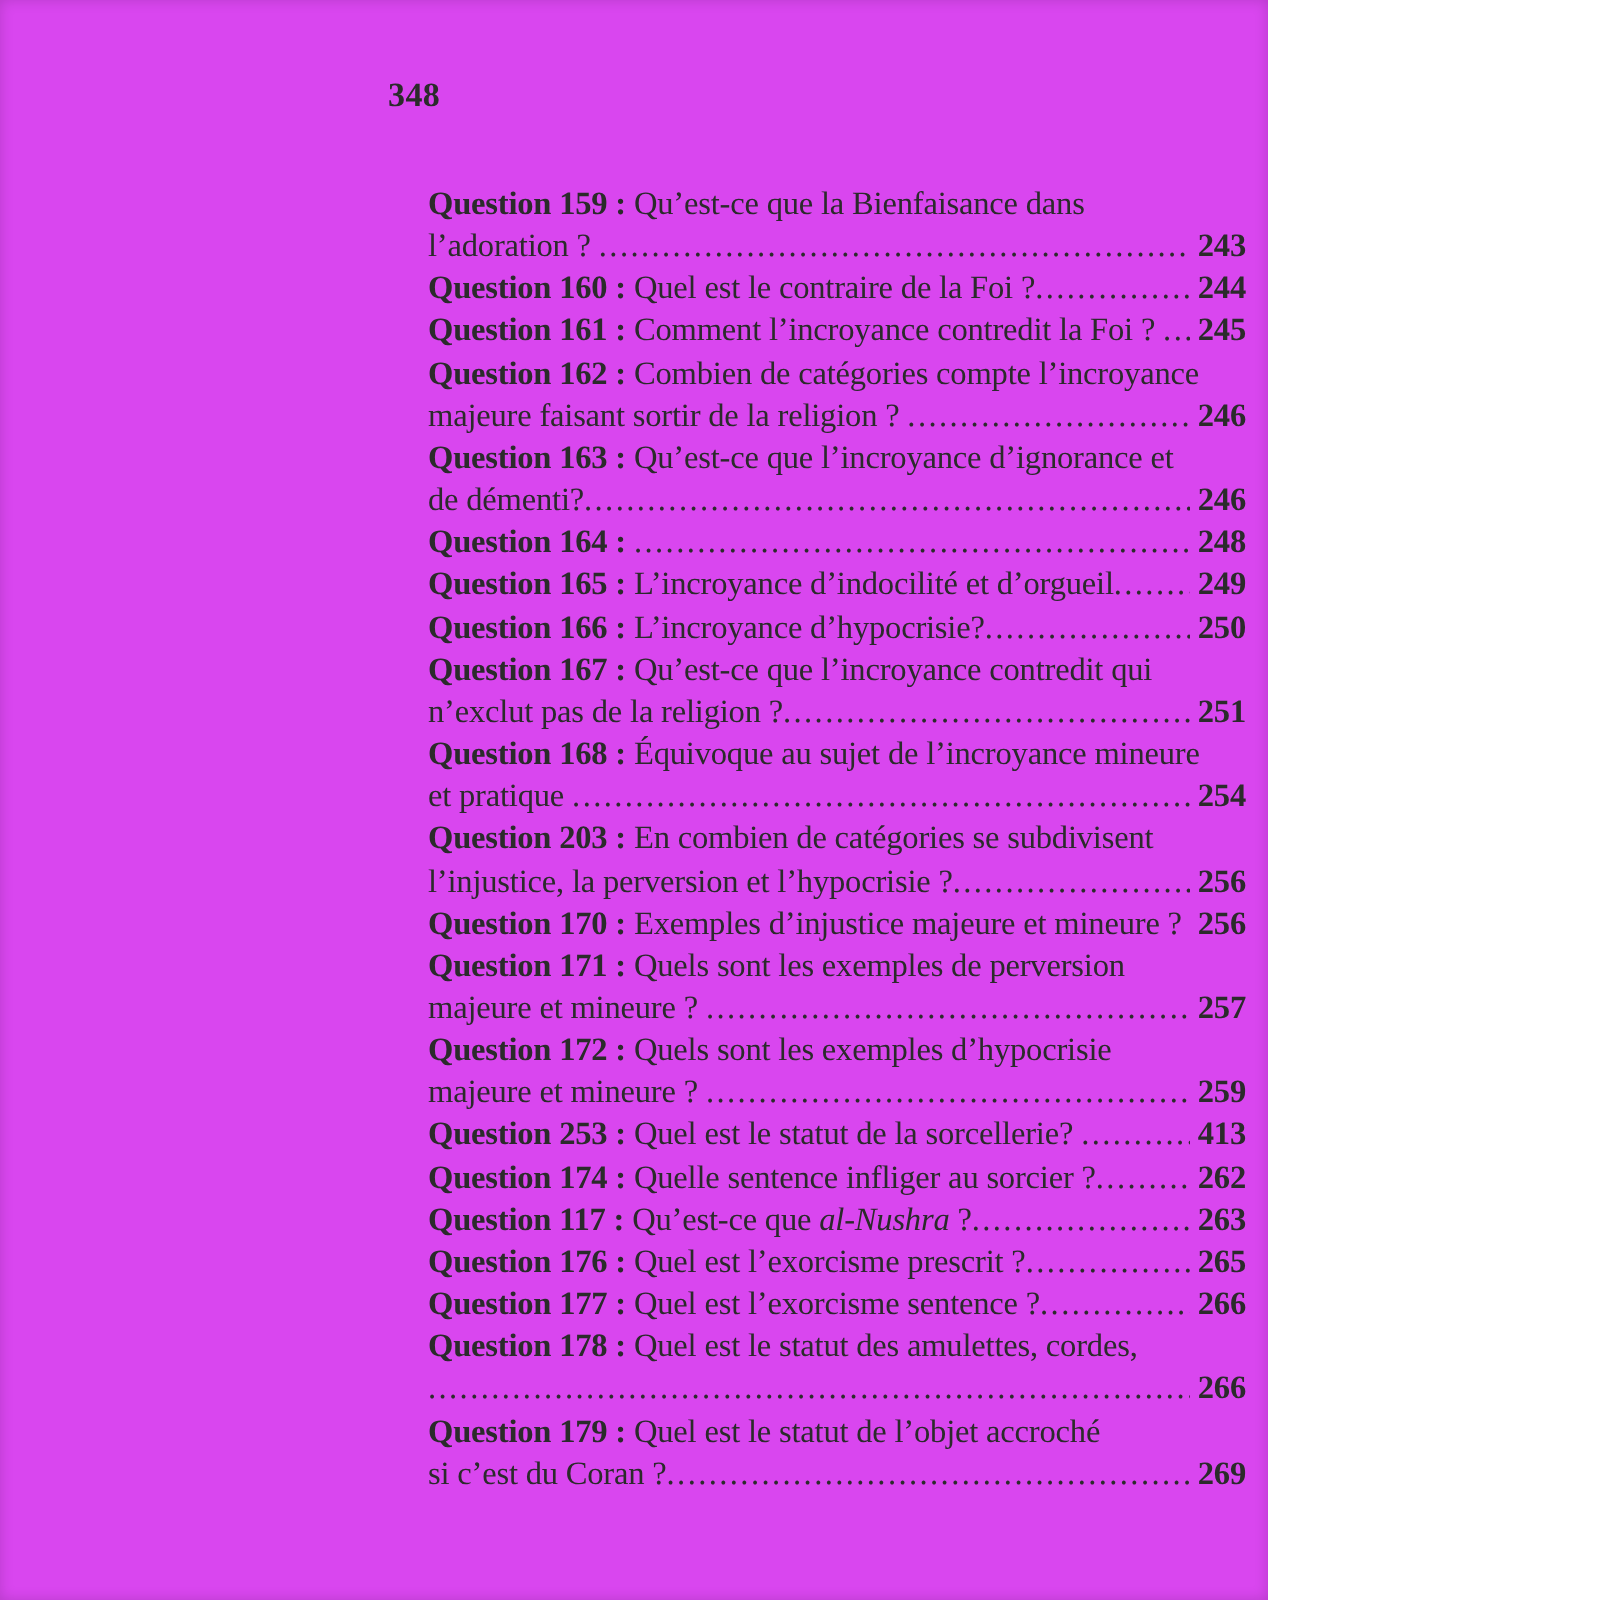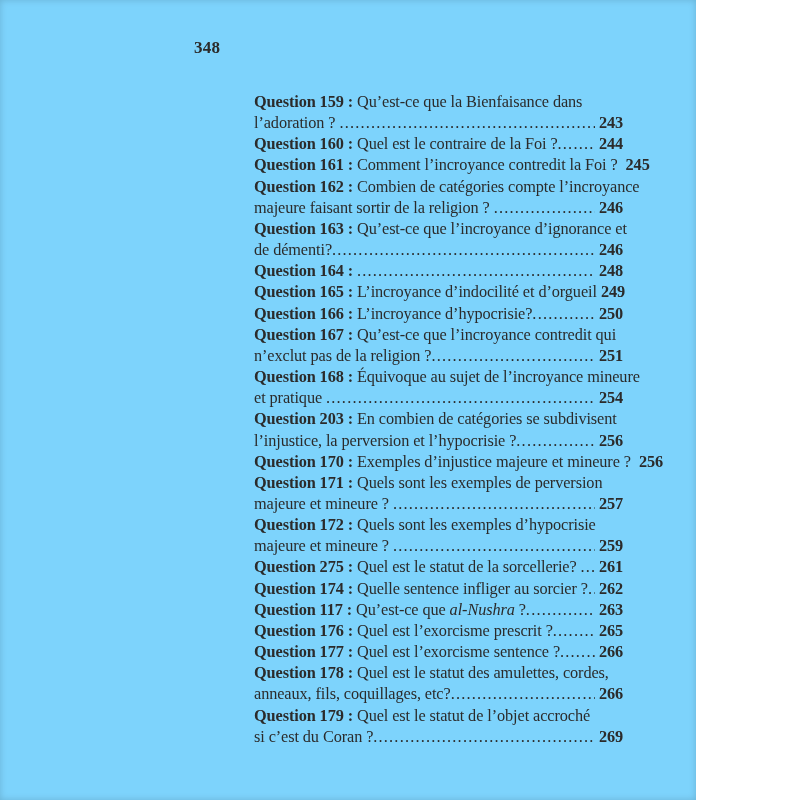--- a/index.html
+++ b/index.html
@@ -6,41 +6,41 @@
   html, body { margin: 0; padding: 0; }
   body {
     width: 800px; height: 800px;
     background: #ffffff;
     font-family: "Liberation Serif", "DejaVu Serif", serif;
     color: #2b2b2b;
     overflow: hidden;
   }
   .page {
     position: relative;
-    width: 696px; height: 800px;
-    background: #7dd3fc;
+    width: 634px; height: 800px;
+    background: #d946ef;
     box-shadow: inset 0 0 7px rgba(0,0,0,0.16);
   }
   .folio {
     position: absolute;
     left: 194px; top: 38px;
     font-size: 17px;
     font-weight: bold;
     letter-spacing: 0.2px;
   }
   .toc {
     position: absolute;
     left: 214px; top: 91px;
     width: 409px;
     font-size: 16.3px;
     line-height: 21.16px;
     letter-spacing: -0.1px;
   }
   .toc-entry { margin: 0; }
-  .line { white-space: pre; margin-left: 40px; }
+  .line { white-space: pre; }
   .line.leader {
     display: flex;
     align-items: center;
   }
   .line span { white-space: pre; }
   .b { font-weight: bold; }
   .r { font-weight: normal; }
   .i { font-style: italic; }
   .dots {
     flex: 1 1 0;
@@ -108,36 +108,36 @@
       </div>
       <div class="toc-entry">
         <div class="line"><span class="b">Question 171 : </span><span class="r">Quels sont les exemples de perversion</span></div>
         <div class="line leader"><span class="r">majeure et mineure ? </span><span class="dots"></span><span class="pg">257</span></div>
       </div>
       <div class="toc-entry">
         <div class="line"><span class="b">Question 172 : </span><span class="r">Quels sont les exemples d’hypocrisie</span></div>
         <div class="line leader"><span class="r">majeure et mineure ? </span><span class="dots"></span><span class="pg">259</span></div>
       </div>
       <div class="toc-entry">
-        <div class="line leader"><span class="b">Question 275 : </span><span class="r">Quel est le statut de la sorcellerie? </span><span class="dots"></span><span class="pg">261</span></div>
+        <div class="line leader"><span class="b">Question 253 : </span><span class="r">Quel est le statut de la sorcellerie? </span><span class="dots"></span><span class="pg">413</span></div>
       </div>
       <div class="toc-entry">
         <div class="line leader"><span class="b">Question 174 : </span><span class="r">Quelle sentence infliger au sorcier ?</span><span class="dots"></span><span class="pg">262</span></div>
       </div>
       <div class="toc-entry">
         <div class="line leader"><span class="b">Question 117 : </span><span class="r">Qu’est-ce que </span><span class="i">al-Nushra</span><span class="r"> ?</span><span class="dots"></span><span class="pg">263</span></div>
       </div>
       <div class="toc-entry">
         <div class="line leader"><span class="b">Question 176 : </span><span class="r">Quel est l’exorcisme prescrit ?</span><span class="dots"></span><span class="pg">265</span></div>
       </div>
       <div class="toc-entry">
         <div class="line leader"><span class="b">Question 177 : </span><span class="r">Quel est l’exorcisme sentence ?</span><span class="dots"></span><span class="pg">266</span></div>
       </div>
       <div class="toc-entry">
         <div class="line"><span class="b">Question 178 : </span><span class="r">Quel est le statut des amulettes, cordes,</span></div>
-        <div class="line leader"><span class="r">anneaux, fils, coquillages, etc?</span><span class="dots"></span><span class="pg">266</span></div>
+        <div class="line leader"><span class="dots"></span><span class="pg">266</span></div>
       </div>
       <div class="toc-entry">
         <div class="line"><span class="b">Question 179 : </span><span class="r">Quel est le statut de l’objet accroché</span></div>
         <div class="line leader"><span class="r">si c’est du Coran ?</span><span class="dots"></span><span class="pg">269</span></div>
       </div>
     </div>
 </div>
 
 </body></html>

